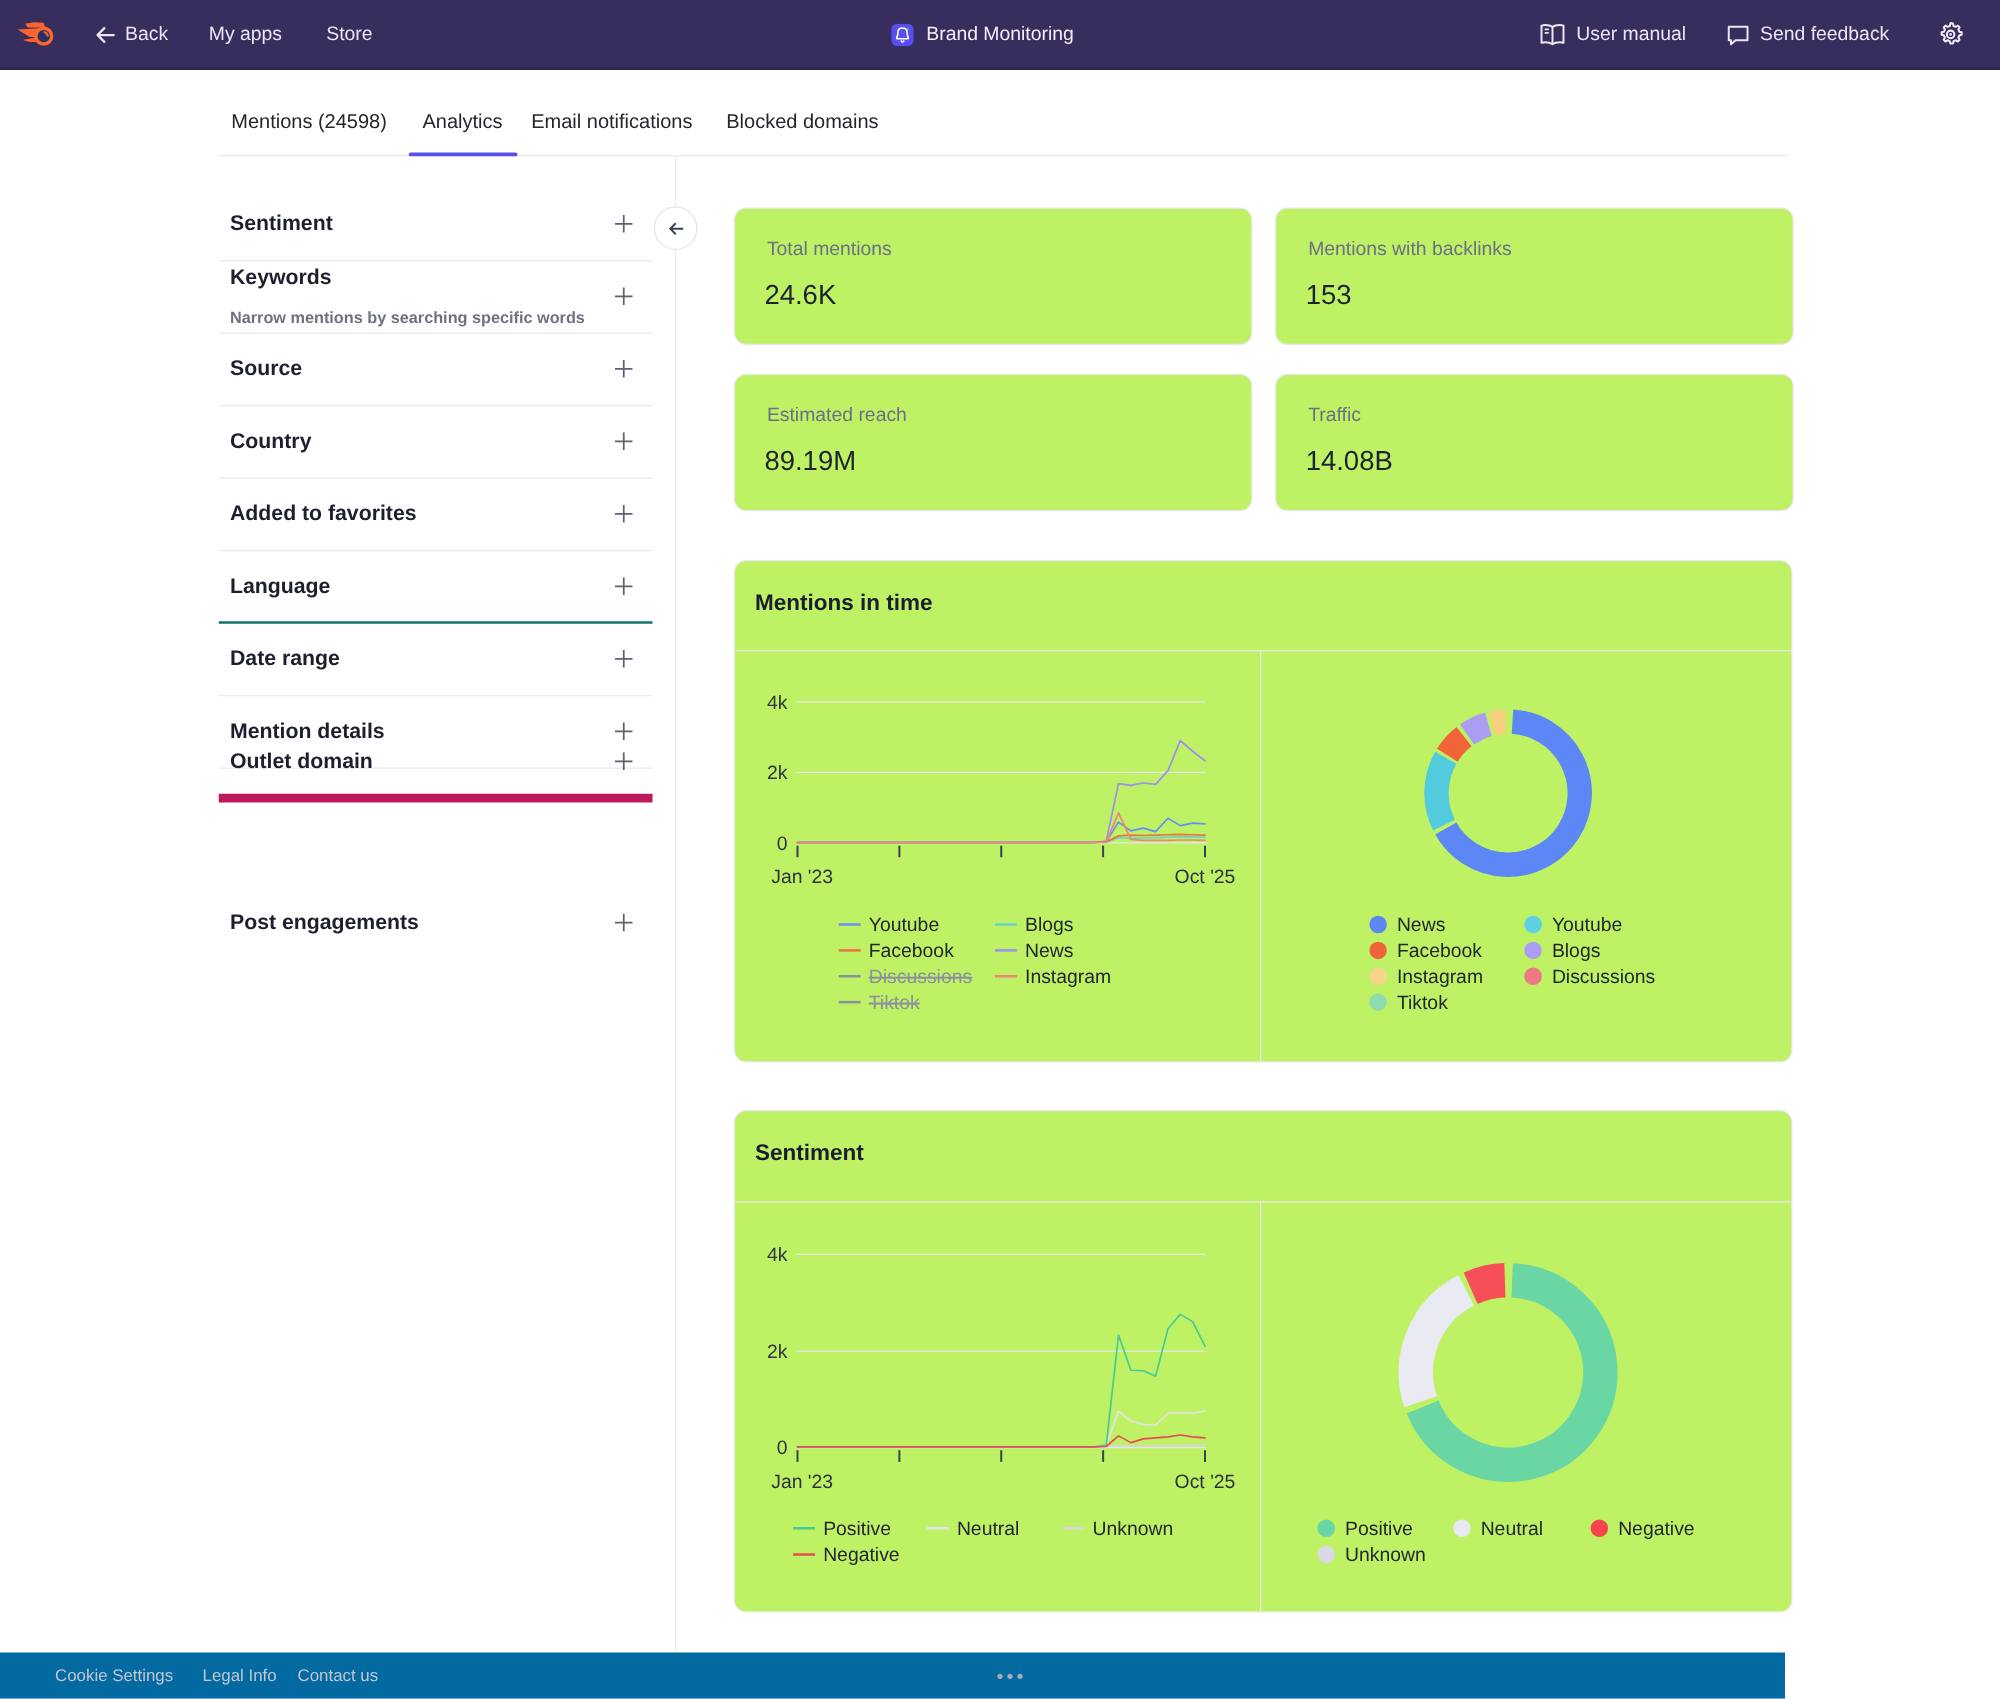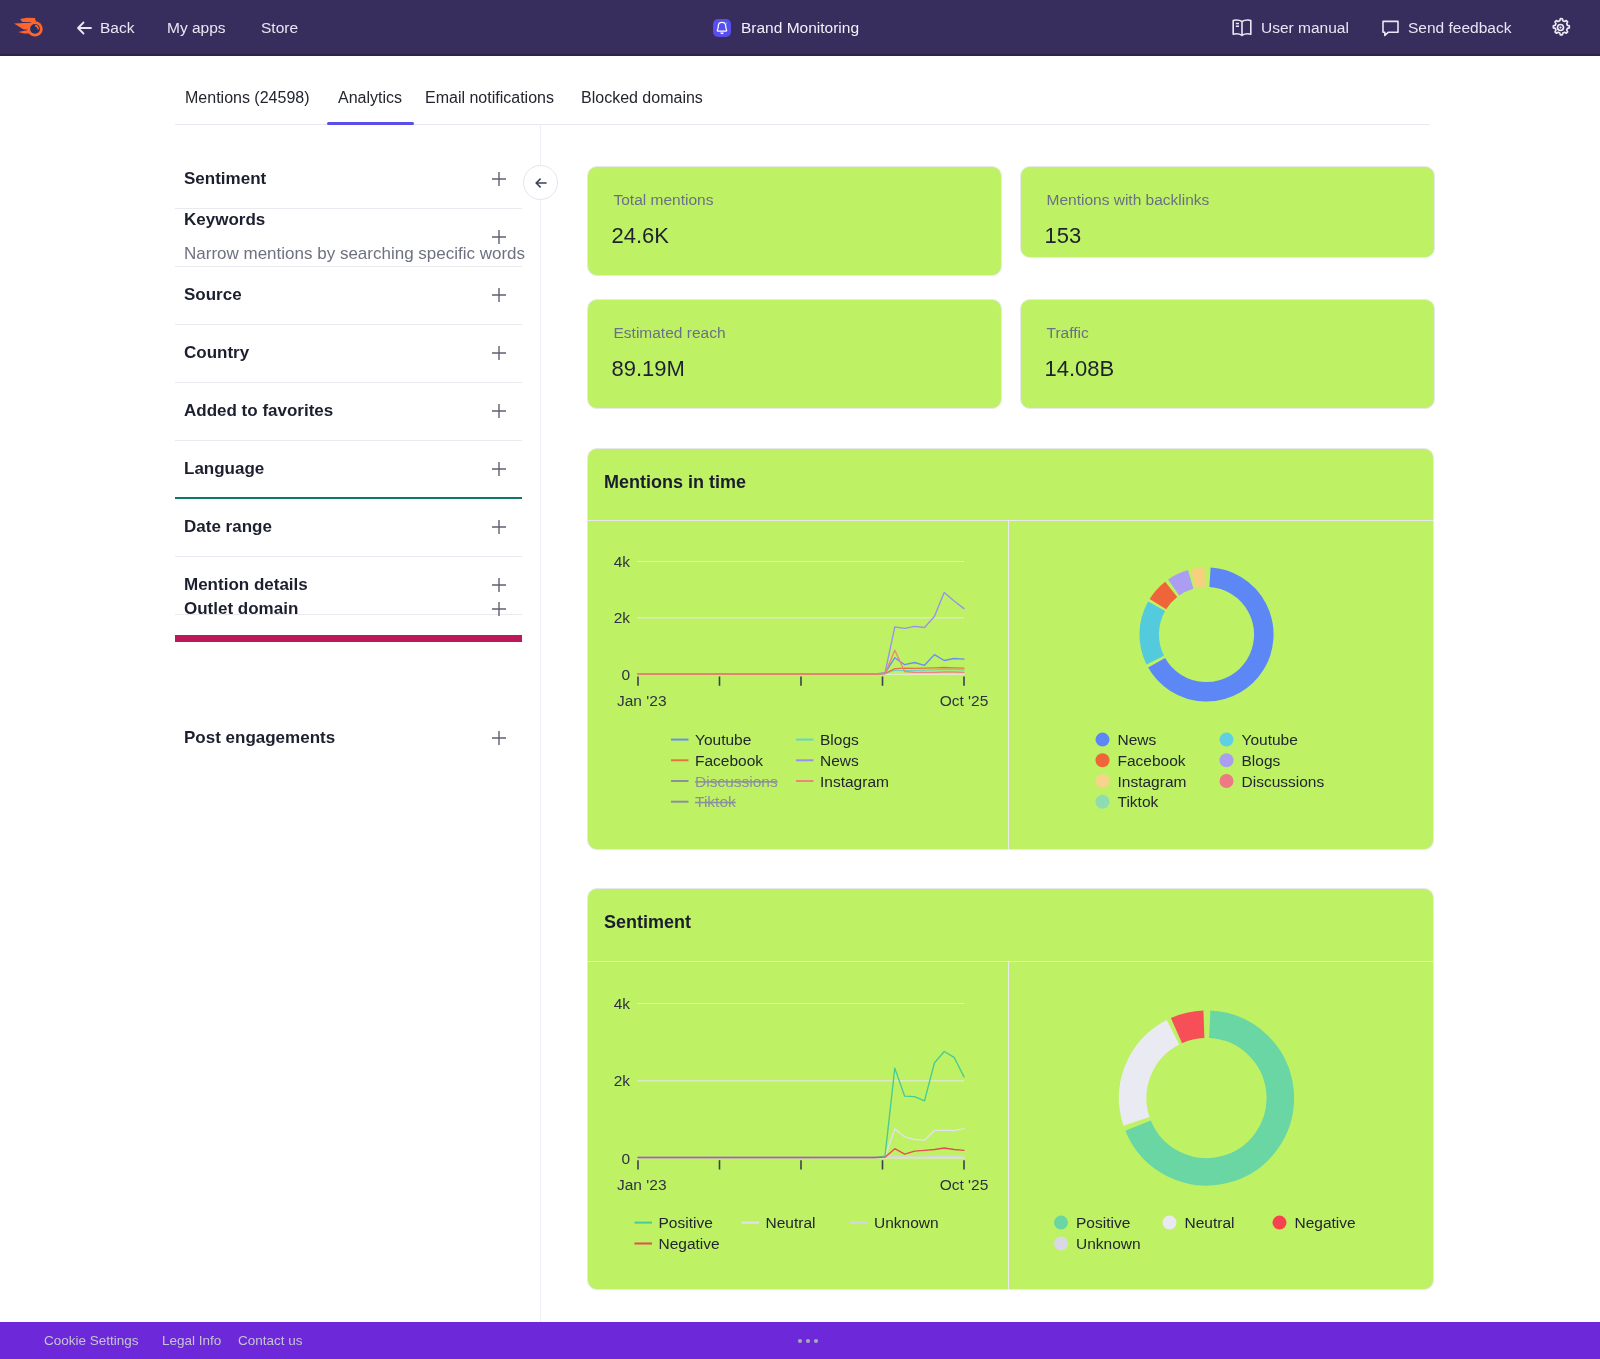--- a/index.html
+++ b/index.html
@@ -9,32 +9,32 @@
 
 #hdr { position:absolute; left:0; top:0; width:1600px; height:56px; background:#372e5d; border-bottom:2px solid #2b234c; }
 #hdr .navtxt { position:absolute; top:19px; font-size:15.5px; color:#e9e7f3; }
 
 .tab { position:absolute; top:89px; font-size:16px; color:#23262f; }
 #tabline { position:absolute; left:175px; top:124px; width:1255px; height:1px; background:#e8e8ee; }
 #tabact { position:absolute; left:327px; top:121.5px; width:87px; height:3px; background:#5b4fe9; border-radius:2px; }
 
 .frow { position:absolute; left:175px; width:347px; }
 .flab { position:absolute; left:9px; top:50%; transform:translateY(-50%); font-size:17px; font-weight:bold; color:#1c1f2e; white-space:nowrap; }
-.fsub { font-size:17px; font-weight:normal; color:#6e7180; margin-top:14px; }
+.fsub { font-size:13px; font-weight:bold; color:#6e7180; margin-top:14px; }
 .plus { position:absolute; right:13px; top:50%; transform:translateY(-50%); }
 #vsep { position:absolute; left:540px; top:124px; width:1px; height:1198px; background:#ededf3; }
 
 .card { position:absolute; border:1px solid #e7e7ed; border-radius:10px; background:#bef264; }
 .slab { position:absolute; left:26px; top:24px; font-size:15.5px; color:#6a7086; }
 .sval { position:absolute; left:24px; top:56px; font-size:22px; color:#1e2130; }
 .ctitle { position:absolute; left:16.5px; top:23px; font-size:18px; font-weight:bold; color:#1a1d2f; }
 .cdiv { position:absolute; left:0; height:1px; background:#e8e8ee; width:100%; }
 svg text { font-family:"Liberation Sans", sans-serif; }
 .axlab { font-size:15.5px; fill:#2e3242; }
-#footer { position:absolute; left:0; top:1322px; width:1600px; height:37px; background:#6d28d9; }
+#footer { position:absolute; left:0; top:1322px; width:1428px; height:37px; background:#0369a1; }
 #footer span { position:absolute; top:11px; font-size:13.5px; color:#c3c6d1; }
 </style>
 </head>
 <body>
 <div id="page">
 
 <div id="hdr">
 <svg width="29" height="20" viewBox="0 0 29 20" style="position:absolute;left:14px;top:17px;">
 <polygon points="6.2,2.0 13,0.8 21,1.1 22,4.9 8.2,4.9" fill="#ff642d"></polygon>
 <polygon points="0,6.5 21,5.4 21,12.6 9.8,12.6" fill="#ff642d"></polygon>
@@ -142,21 +142,21 @@
 <div id="vsep"></div>
 <div style="position:absolute;left:523px;top:164.5px;width:35px;height:35px;border-radius:50%;background:#fff;border:1px solid #e5e5ee;z-index:5;"></div>
 <svg width="16" height="16" viewBox="0 0 20 20" style="position:absolute;left:532.5px;top:174.5px;z-index:6;">
       <path d="M17 10 H4 M9.5 4.5 L4 10 L9.5 15.5" stroke="#3b4158" stroke-width="1.9" fill="none"></path>
     </svg>
 
 <div class="card" style="left:586.5px;top:165.5px;width:415px;height:110px;">
   <div class="slab">Total mentions</div>
       <div class="sval">24.6K</div>
 </div>
-<div class="card" style="left:1019.5px;top:165.5px;width:415px;height:92px;">
+<div class="card" style="left:1019.5px;top:165.5px;width:415px;height:110px;">
   <div class="slab">Mentions with backlinks</div>
       <div class="sval">153</div>
 </div>
 <div class="card" style="left:586.5px;top:298.5px;width:415px;height:110px;">
   <div class="slab">Estimated reach</div>
       <div class="sval">89.19M</div>
 </div>
 <div class="card" style="left:1019.5px;top:298.5px;width:415px;height:110px;">
   <div class="slab">Traffic</div>
       <div class="sval">14.08B</div>

